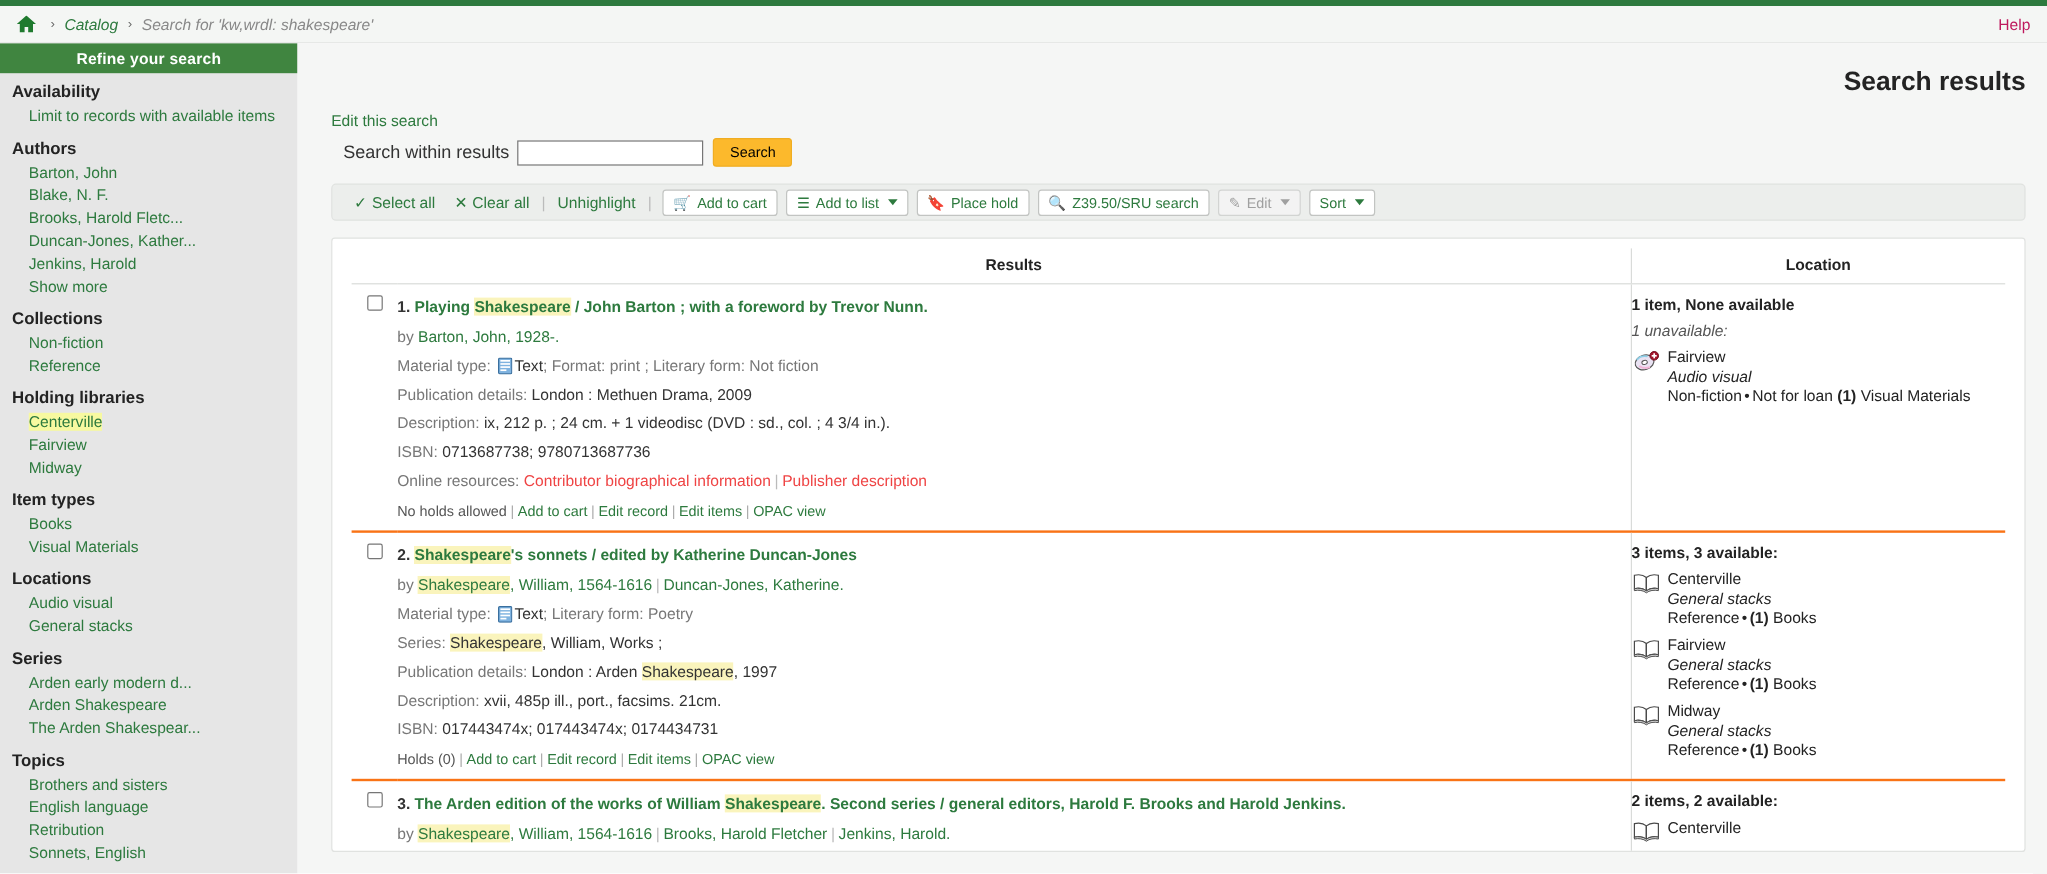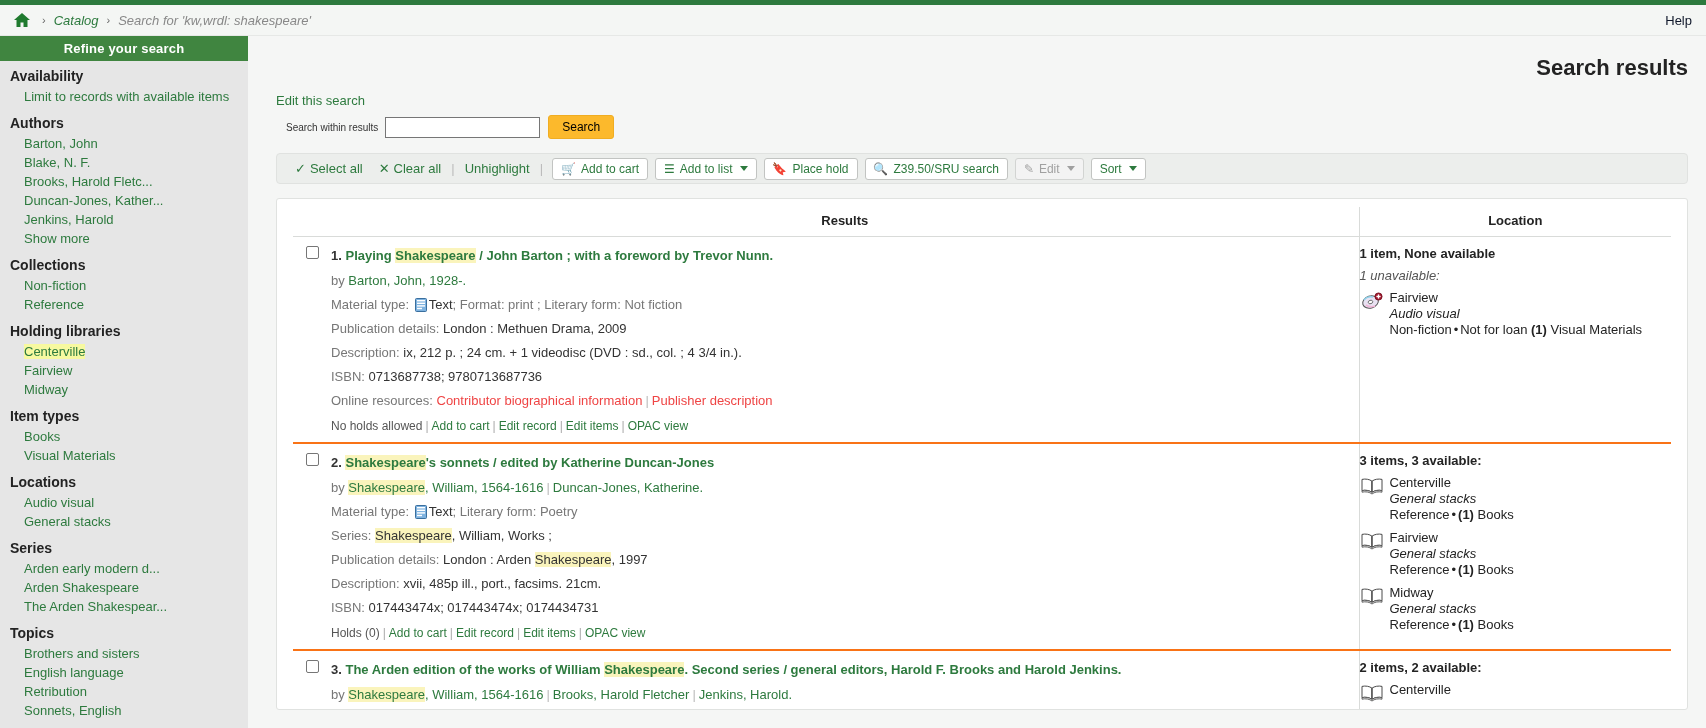--- a/index.html
+++ b/index.html
@@ -25,21 +25,21 @@
     padding: 0 14px;
     font-size: 13px;
     border-bottom: 1px solid #e6e8e6;
   }
   .home-icon { display: inline-block; width: 16px; height: 14px; position: relative; margin-right: 4px; }
   .home-icon svg { display: block; }
   .bc-sep { color: #666; margin: 0 8px; font-size: 11px; }
   .bc-link { color: #2d7a3e; font-style: italic; text-decoration: none; }
   .bc-current { color: #888; font-style: italic; }
   .help-link {
-    margin-left: auto; color: #0f172a; text-decoration: none; font-size: 13px;
+    margin-left: auto; color: #be185d; text-decoration: none; font-size: 13px;
   }
 
   
   .page { display: flex; height: 692px; }
 
   
   .sidebar {
     width: 248px;
     flex: 0 0 248px;
     background: #e6e6e6;
@@ -99,21 +99,21 @@
     text-decoration: none;
     font-size: 13px;
     margin: 12px 0 0 0;
   }
 
   .search-within {
     display: flex; align-items: center;
     margin: 7px 0 0 0;
     padding-left: 0;
   }
-  .sw-label { font-size: 10px; color: #333; margin-left: 10px; }
+  .sw-label { font-size: 15px; color: #333; margin-left: 10px; }
   .sw-input {
     width: 155px; height: 21px;
     margin-left: 7px;
     border: 1px solid #767676;
     background: #fff;
     font-family: "Liberation Sans", sans-serif;
     font-size: 13px;
     padding: 0 4px;
   }
   .sw-button {

